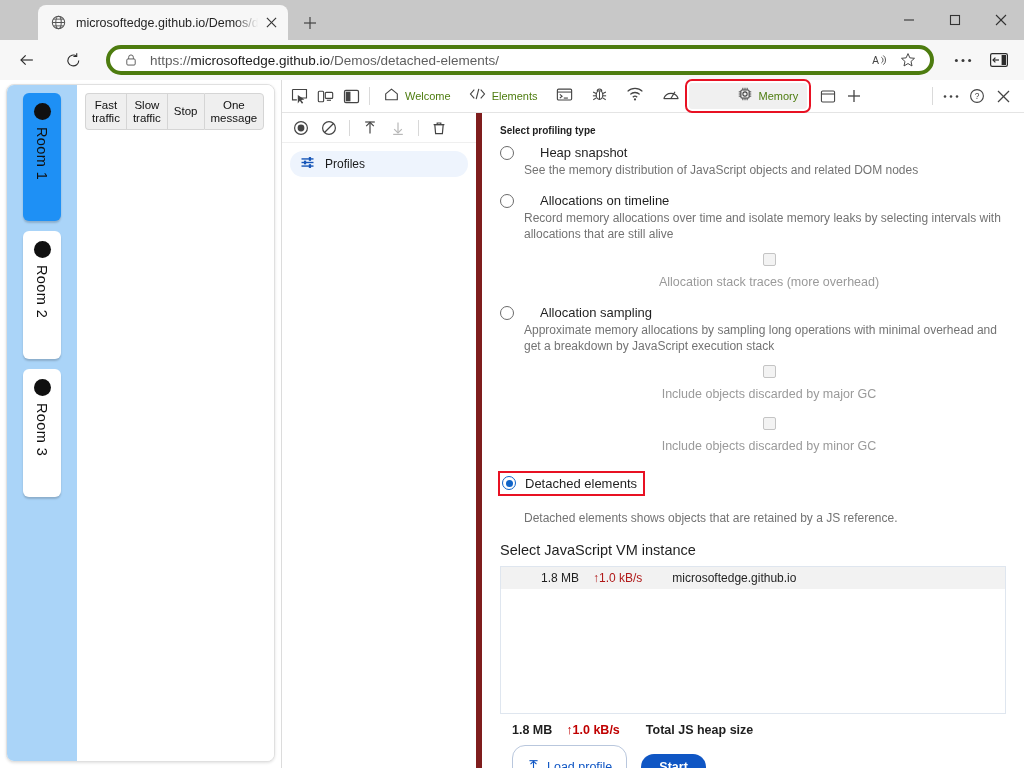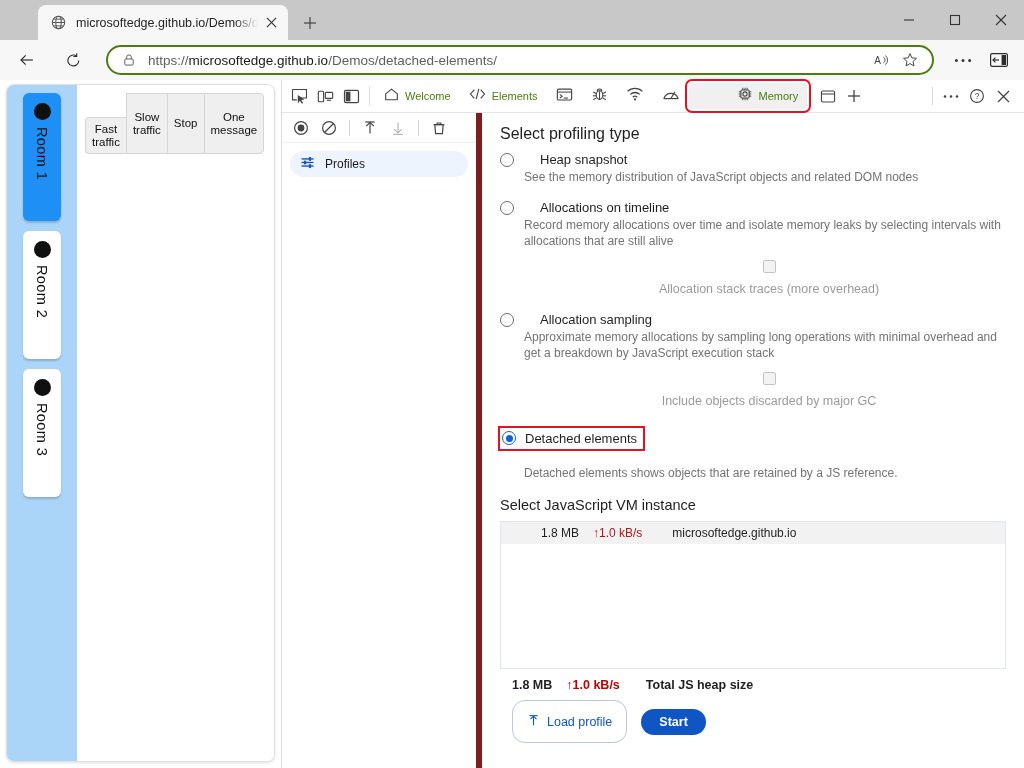--- a/index.html
+++ b/index.html
@@ -59,21 +59,21 @@
   }
   .navbtn {
     width: 30px; height: 30px; border-radius: 4px;
     display: flex; align-items: center; justify-content: center;
     flex: 0 0 30px;
   }
   #nav-back { margin-left: 12px; }
   #nav-reload { margin-left: 16px; }
   .omnibox {
     flex: 1 1 auto; height: 30px; margin-left: 18px; margin-right: 8px;
-    background: #ffffff; border: 2px solid #4d7c0f; border-radius: 15px;
+    background: #ffffff; border: 4px solid #4d7c0f; border-radius: 15px;
     display: flex; align-items: center; padding: 0 8px 0 12px;
   }
   .lock-icon { flex: 0 0 18px; display: flex; align-items: center; justify-content: center; }
   .url {
     flex: 1 1 auto; margin-left: 10px; font-size: 13.5px; color: #5e5e5e;
     white-space: nowrap; overflow: hidden;
   }
   .url b { color: #1a1a1a; font-weight: 400; }
   .omnibox-btn {
     width: 28px; height: 28px; flex: 0 0 28px; border-radius: 4px;
@@ -122,21 +122,21 @@
   .room-pane { flex: 1 1 auto; background: #ffffff; padding: 8px 0 0 8px; }
   .traffic-buttons { display: flex; }
   .tbtn {
     background: #efefef; border: 1px solid #d5d5d5;
     border-right: none;
     font-size: 11.5px; color: #101010; text-align: center;
     padding: 5px 6px; line-height: 1.1; min-height: 36px;
     display: flex; align-items: center; justify-content: center;
     font-family: "Liberation Sans", sans-serif;
   }
-  .tbtn:first-child { border-radius: 4px 0 0 4px; margin-top: 24px; }
+  .tbtn:first-child { border-radius: 4px 0 0 4px; }
   .tbtn:last-child { border-radius: 0 4px 4px 0; border-right: 1px solid #d5d5d5; }
 
   
   .devtools {
     flex: 1 1 auto; height: 688px; background: #ffffff;
     border-left: 1px solid #dcdcdc;
     display: flex; flex-direction: column;
   }
   .dt-tabbar {
     height: 33px; flex: 0 0 33px; display: flex; align-items: center;
@@ -170,21 +170,21 @@
   .tool-sep { width: 1px; height: 16px; background: #d8d8d8; margin: 0 5px; flex: 0 0 1px; }
   .profiles-list { padding: 8px 8px 0 8px; }
   .profiles-item {
     height: 26px; border-radius: 13px; background: #eef4fd;
     display: flex; align-items: center; padding-left: 10px; gap: 10px;
   }
   .profiles-item-label { font-size: 12px; color: #1a1a1a; }
 
   .dt-main { flex: 1 1 auto; overflow: hidden; padding: 12px 18px 0 18px; }
   .section-title {
-    font-size: 16px; color: #1f1f1f; margin-bottom: 9px; font-weight: 400;
+    font-size: 10px; color: #1f1f1f; margin-bottom: 9px; font-weight: 700;
   }
   .opt-row { display: flex; align-items: flex-end; gap: 26px; margin-bottom: 2px; }
   .radio {
     width: 14px; height: 14px; flex: 0 0 14px; border-radius: 50%;
     border: 1.4px solid #6b6b6b; background: #fff;
   }
   .radio.checked {
     border: 1.4px solid #0f64c8; background: #fff;
     display: flex; align-items: center; justify-content: center;
   }
@@ -620,20 +620,24 @@
           
           <div class="opt-row">
             <span class="radio"></span>
             <span class="opt-label">Allocation sampling</span>
           </div>
           <div class="opt-desc tight">Approximate memory allocations by sampling long operations with minimal overhead and get a breakdown by JavaScript execution stack</div>
           <div class="check-row">
             <span class="checkbox"></span>
             <span class="check-label">Include objects discarded by major GC</span>
           </div>
+          <div class="check-row">
+            <span class="checkbox"></span>
+            <span class="check-label">Include objects discarded by minor GC</span>
+          </div>
 
           
           <div class="detached-wrap">
             <span class="radio checked"></span>
             <span class="opt-label">Detached elements</span>
           </div>
           <div class="opt-desc" style="margin-top:16px;margin-bottom:6px">Detached elements shows objects that are retained by a JS reference.</div>
 
           
           <div class="vm-title">Select JavaScript VM instance</div>

